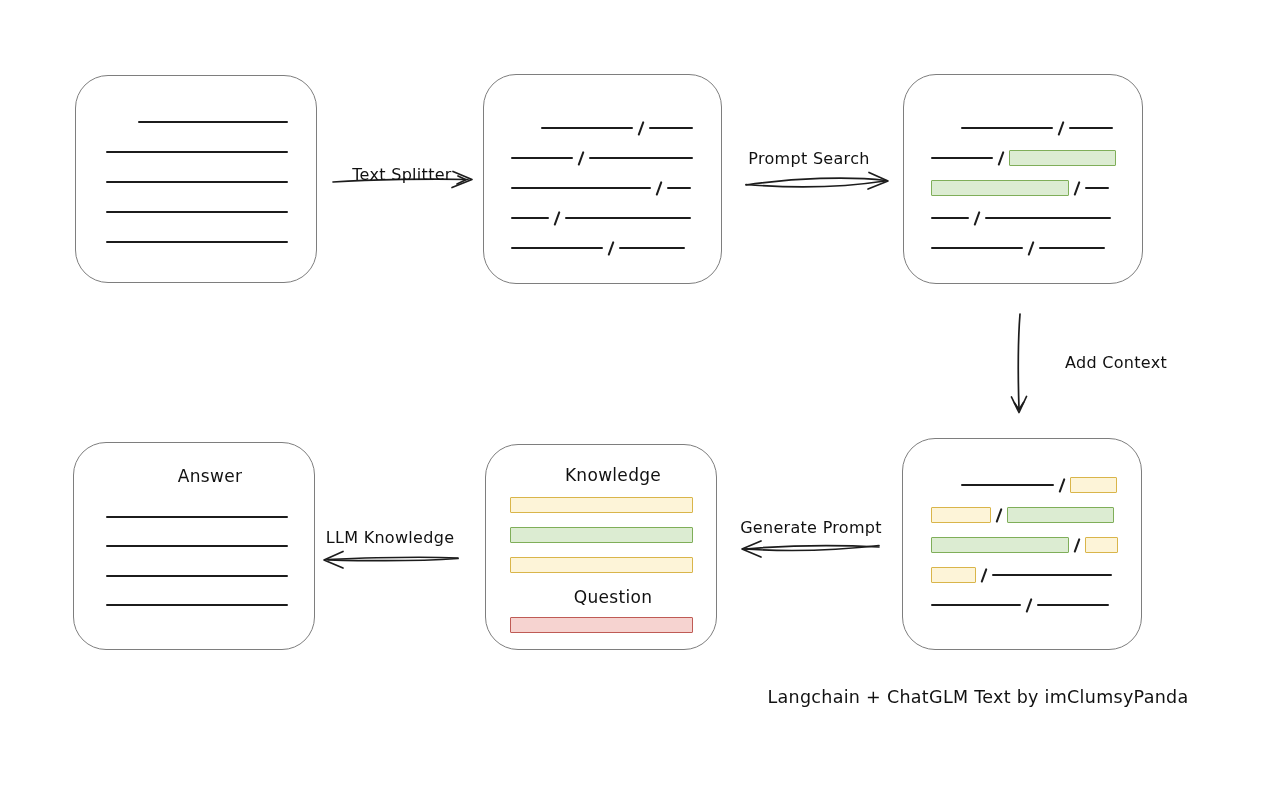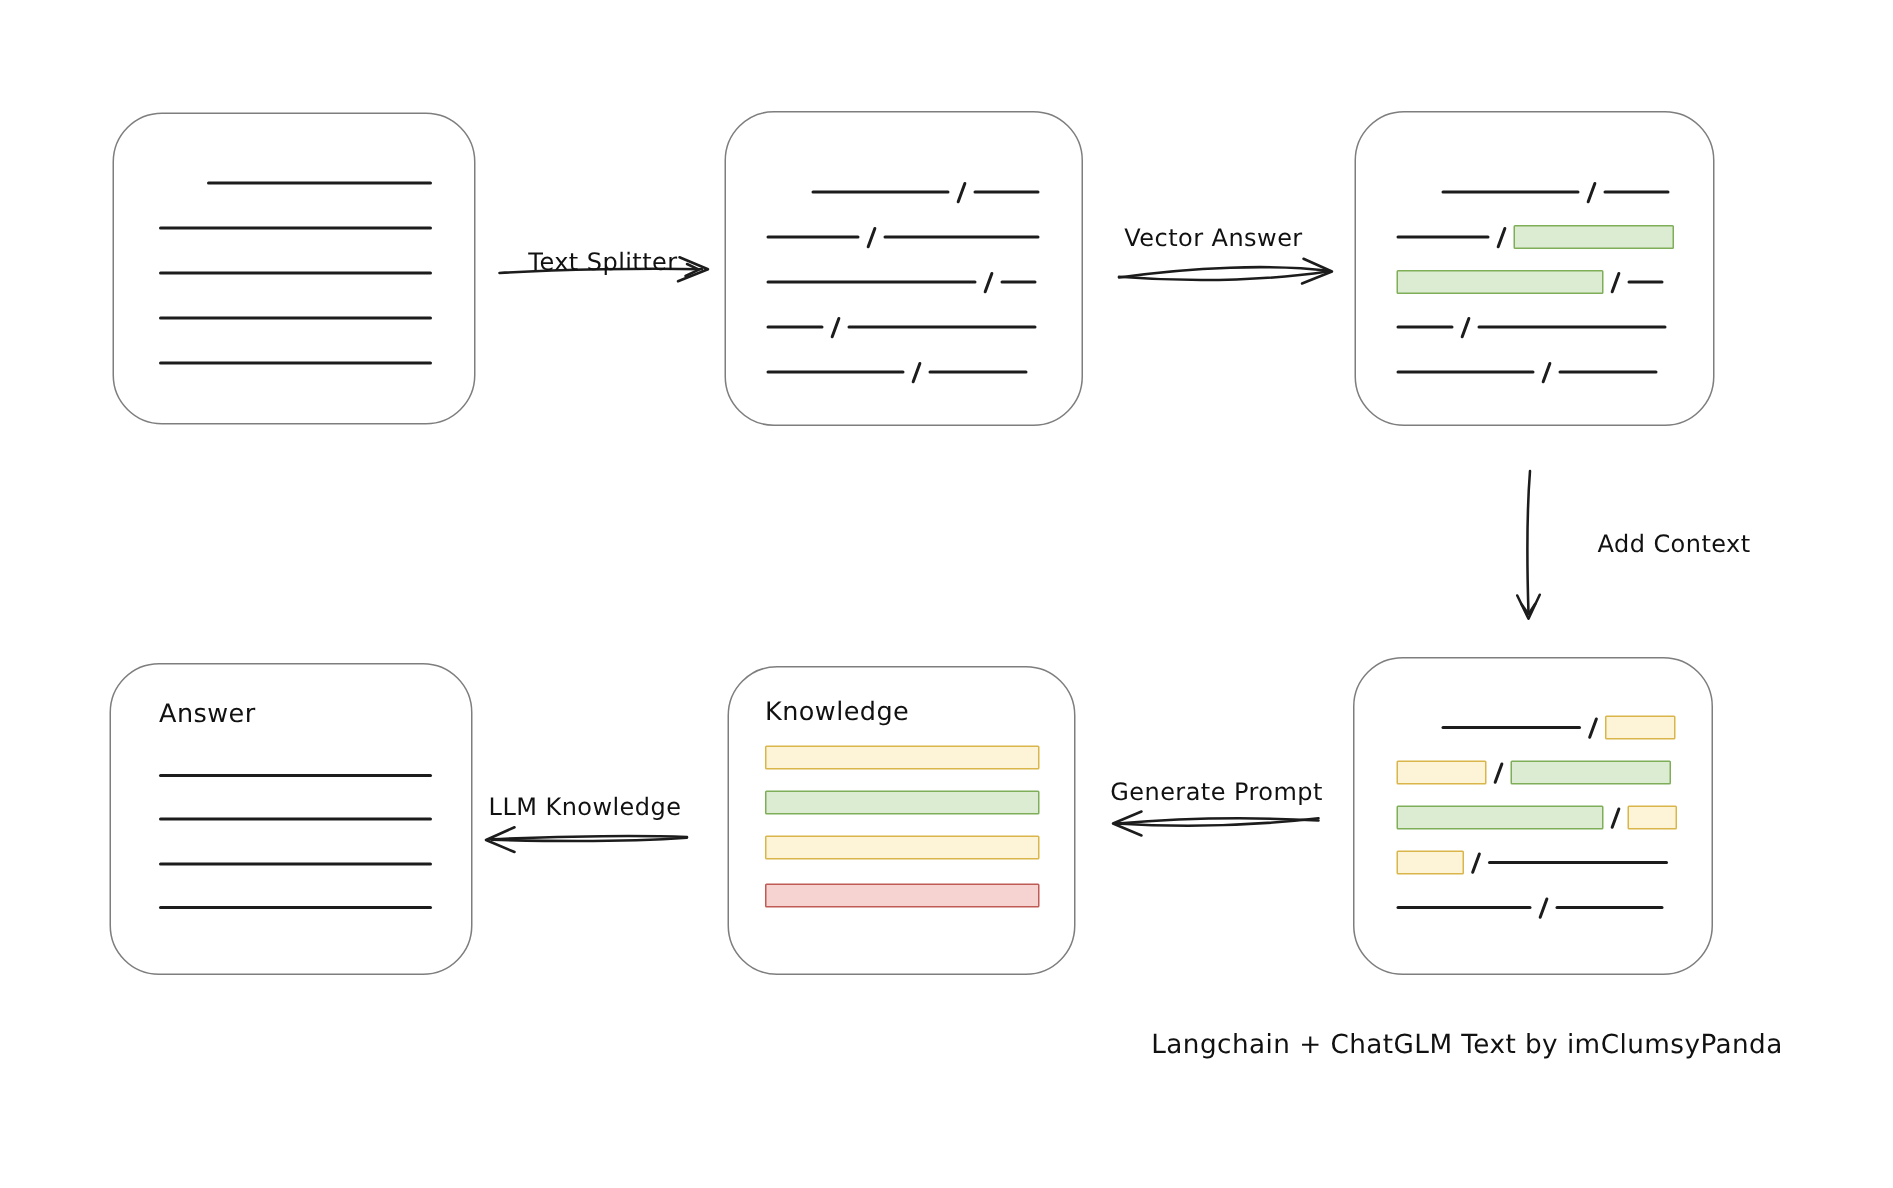--- a/index.html
+++ b/index.html
@@ -13,21 +13,21 @@
   
   .arrows { position:absolute; left:0; top:0; width:1262px; height:792px; pointer-events:none; }
   .arrows path {
     stroke:var(--line,#1c1c1c); stroke-width:1.7; fill:none;
     stroke-linecap:round; stroke-linejoin:round;
   }
 
   
   .box {
     position:absolute; background:#ffffff; box-sizing:border-box;
-    border:1.4px solid var(--box-border,#7e7e7e); border-radius:33px;
+    border:1.4px solid var(--box-border,#7e7e7e); border-radius:33px;text-align:center;
   }
   .box-source  { left:75px;  top:75px;  width:242px; height:208px; }
   .box-split   { left:483px; top:74px;  width:239px; height:210px; }
   .box-vector  { left:903px; top:74px;  width:240px; height:210px; }
   .box-context { left:902px; top:438px; width:240px; height:212px; }
   .box-prompt  { left:485px; top:444px; width:232px; height:206px; }
   .box-answer  { left:73px;  top:442px; width:242px; height:208px; }
 
   .box-source  .rows { padding:31px 0 0 30px; }
   .box-split   .rows { padding:38px 0 0 27px; }
@@ -104,21 +104,21 @@
       <path d="M761,541 L742,549 L761,557"></path>
     </g>
     <g>
       <path d="M458,558 C 423,556.5 375,557.5 327,559.5"></path>
       <path d="M458,558.5 C 415,561.5 370,561 328,559.8"></path>
       <path d="M343,551.5 L324,560 L343,568"></path>
     </g>
   </svg>
 
   <div class="flow-label center" style="left:402px; top:165px;">Text Splitter</div>
-  <div class="flow-label center" style="left:809px; top:149px;">Vector Answer</div>
+  <div class="flow-label center" style="left:809px; top:149px;">Prompt Search</div>
   <div class="flow-label" style="left:1065px; top:353px;">Add Context</div>
   <div class="flow-label center" style="left:811px; top:518px;">Generate Prompt</div>
   <div class="flow-label center" style="left:390px; top:528px;">LLM Knowledge</div>
 
   <div class="box box-source">
     <div class="rows">
         <div class="row">
           <span class="seg-gap" style="width: 32px;"></span>
           <span class="seg-line" style="width: 150px;"></span>
         </div>
@@ -237,20 +237,21 @@
           <div class="row">
             <span class="seg-chip chip-yellow" style="width: 183px;"></span>
           </div>
           <div class="row">
             <span class="seg-chip chip-green" style="width: 183px;"></span>
           </div>
           <div class="row">
             <span class="seg-chip chip-yellow" style="width: 183px;"></span>
           </div>
         </div>
+      <div class="box-title q-title">Question</div>
       <div class="rows rows-question">
           <div class="row">
             <span class="seg-chip chip-red" style="width: 183px;"></span>
           </div>
         </div>
     </div>
   </div>
 
   <div class="box box-answer">
     <div class="answer-inner">

